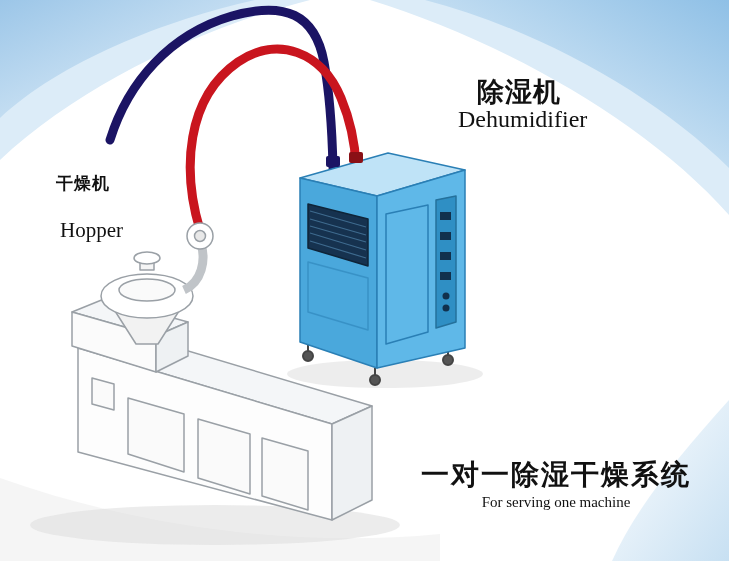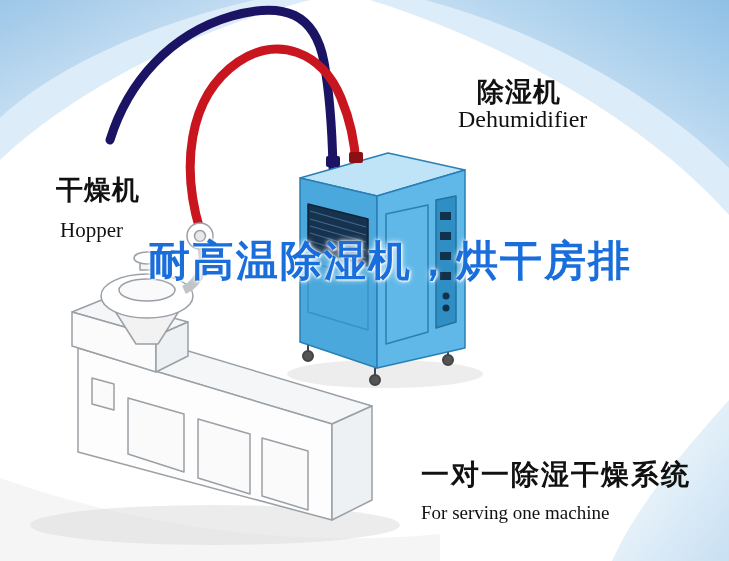--- a/index.html
+++ b/index.html
@@ -12,25 +12,25 @@
   .cn-bold{font-weight:bold;letter-spacing:1px;}
   .en-serif{font-family:"Liberation Serif","DejaVu Serif",serif;font-weight:normal;}
   .main-title{
     position:absolute;left:70px;top:236px;width:640px;text-align:center;
     font-size:42px;font-weight:bold;line-height:1.18;letter-spacing:2px;
     color:var(--title-blue,#1a6edc);
     text-shadow:0 0 6px #ffffff,0 0 3px #ffffff,1px 1px 2px #ffffff;
   }
   .dehum-cn{left:477px;top:74px;font-size:27px;}
   .dehum-en{left:458px;top:106px;font-size:24px;}
-  .hopper-cn{left:56px;top:172px;font-size:27px;}
+  .hopper-cn{left:56px;top:172px;font-size:17px;}
   .hopper-en{left:60px;top:218px;font-size:21px;}
-  .sys-block{position:absolute;right:38px;top:456px;}
+  .sys-block{position:absolute;right:38px;top:456px;text-align:center;}
   .sys-cn{font-size:28px;font-weight:bold;letter-spacing:2px;color:var(--label-text,#111);}
-  .sys-en{font-family:"Liberation Serif","DejaVu Serif",serif;font-size:19px;margin-top:8px;color:var(--label-text,#111);}
+  .sys-en{font-family:"Liberation Serif","DejaVu Serif",serif;font-size:15px;color:var(--label-text,#111);}
 </style>
 </head>
 <body>
 
 <div class="stage">
 
   <svg width="729" height="561" viewBox="0 0 729 561">
     <defs>
       <linearGradient id="gTL" x1="0" y1="0" x2="1" y2="1">
         <stop offset="0" stop-color="#9cc6e8"></stop>
@@ -132,21 +132,20 @@
     </g>
   </svg>
 
   <div class="txt cn-bold dehum-cn">除湿机</div>
   <div class="txt en-serif dehum-en">Dehumidifier</div>
 
   <div class="txt cn-bold hopper-cn">干燥机</div>
   <div class="txt en-serif hopper-en">Hopper</div>
 
   <div class="main-title">
-    <div>耐高温除湿机，烘干房排</div>
   </div>
 
   <div class="sys-block">
     <div class="sys-cn">一对一除湿干燥系统</div>
     <div class="sys-en">For serving one machine</div>
   </div>
 
 </div>
 
 </body></html>

